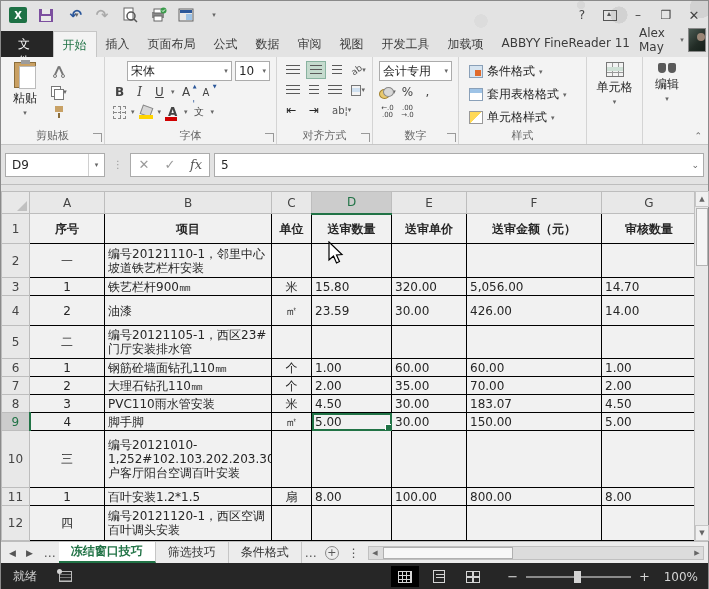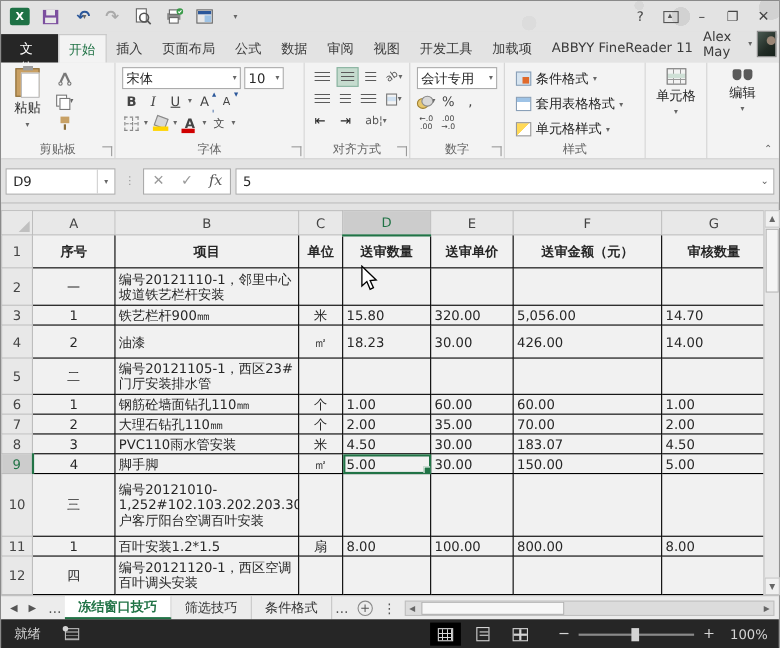--- a/index.html
+++ b/index.html
@@ -68,21 +68,21 @@
   .copy-ic:before { content:""; position:absolute; left:0; top:0; width:8px; height:9px; background:#fff; border:1px solid #777; }
   .copy-ic:after { content:""; position:absolute; left:3px; top:3px; width:8px; height:9px; background:#fff; border:1px solid #777; }
   .brush-ic { width:12px; height:12px; position:relative; }
   .brush-ic:before { content:""; position:absolute; left:2px; top:0; width:8px; height:6px; background:#c8a165; }
   .brush-ic:after { content:""; position:absolute; left:5px; top:7px; width:2px; height:5px; background:#8a6d3b; }
 
   .fontgroup-inner { display:flex; flex-direction:column; gap:2px; padding:2px 4px; }
   .frow { display:flex; align-items:center; gap:3px; }
   .combo { background:#fff; border:1px solid #ababab; height:20px; display:flex; align-items:center; justify-content:space-between; padding:0 3px; }
   .combo .dd7 { margin-left:4px; }
-  .fname { width:108px; }
+  .fname { width:108px;margin-left:16px; }
   .fsize { width:36px; }
   .tbtn { min-width:17px; height:18px; display:flex; align-items:center; justify-content:center; color:#444; font-size:12px; }
   .b { font-weight:bold; } .i { font-style:italic; font-family:"DejaVu Serif",serif; }
   .u { text-decoration:underline; }
   .grow-a { position:relative; } .grow-a:after { content:"▲"; font-size:5px; color:#2b579a; position:absolute; top:0; right:-2px; }
   .shrink-a { position:relative; font-size:10px; } .shrink-a:after { content:"▼"; font-size:5px; color:#2b579a; position:absolute; top:0; right:-2px; }
   .border-ic { width:13px; height:13px; border:1px dashed #888; position:relative; }
   .border-ic:before { content:""; position:absolute; left:50%; top:0; bottom:0; border-left:1px dashed #888; }
   .border-ic:after { content:""; position:absolute; top:50%; left:0; right:0; border-top:1px dashed #888; }
   .fill-ic { width:14px; height:13px; position:relative; }
@@ -432,21 +432,21 @@
     </div>
 
     <div class="rgroup" style="width:56px; display:flex; justify-content:center;">
       <div class="bigbtn">
         <span class="cells-ic"></span>
         <span class="blabel">单元格</span>
         <span class="dd7">▾</span>
       </div>
     </div>
 
-    <div class="rgroup" style="width:56px; display:flex; justify-content:flex-end; border-right:none;">
+    <div class="rgroup" style="width:56px; display:flex; justify-content:flex-start; border-right:none;">
       <div class="bigbtn">
         <span class="binoc"></span>
         <span class="blabel">编辑</span>
         <span class="dd7">▾</span>
       </div>
     </div>
 
     <div class="collapse-chevron">⌃</div>
   </div>
 
@@ -518,21 +518,21 @@
             <td class="cell num">15.80</td>
             <td class="cell num">320.00</td>
             <td class="cell num">5,056.00</td>
             <td class="cell num">14.70</td>
           </tr>
           <tr style="height: 30px;">
             <th class="rowhdr">4</th>
             <td class="cell ctr">2</td>
             <td class="cell">油漆</td>
             <td class="cell ctr">㎡</td>
-            <td class="cell num">18.23</td>
+            <td class="cell num">23.59</td>
             <td class="cell num">30.00</td>
             <td class="cell num">426.00</td>
             <td class="cell num">14.00</td>
           </tr>
           <tr style="height: 33px;">
             <th class="rowhdr">5</th>
             <td class="cell ctr">二</td>
             <td class="cell">编号20121105-1，西区23#门厅安装排水管</td>
             <td class="cell ctr"></td>
             <td class="cell num"></td>

